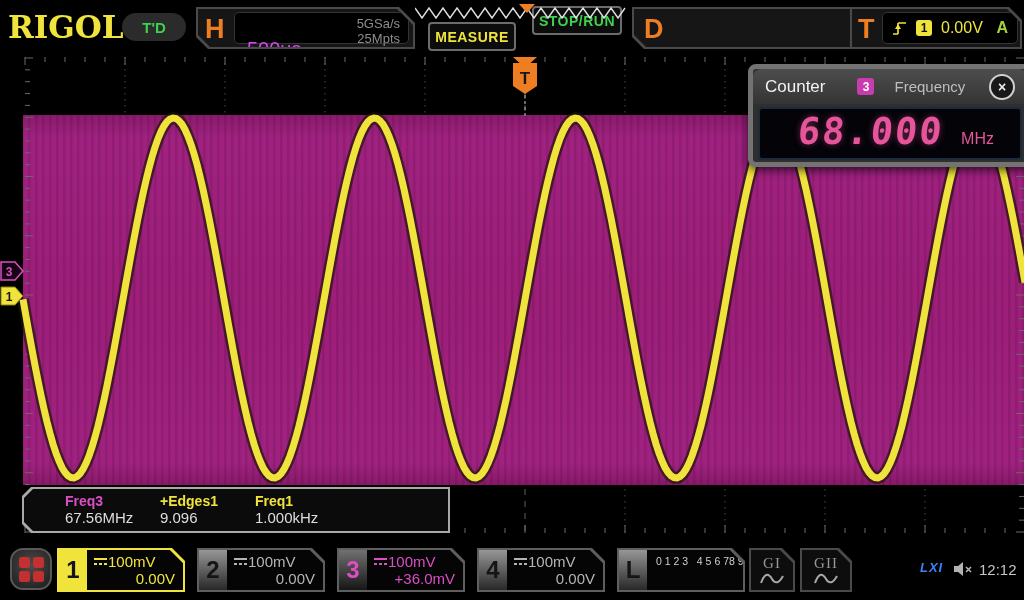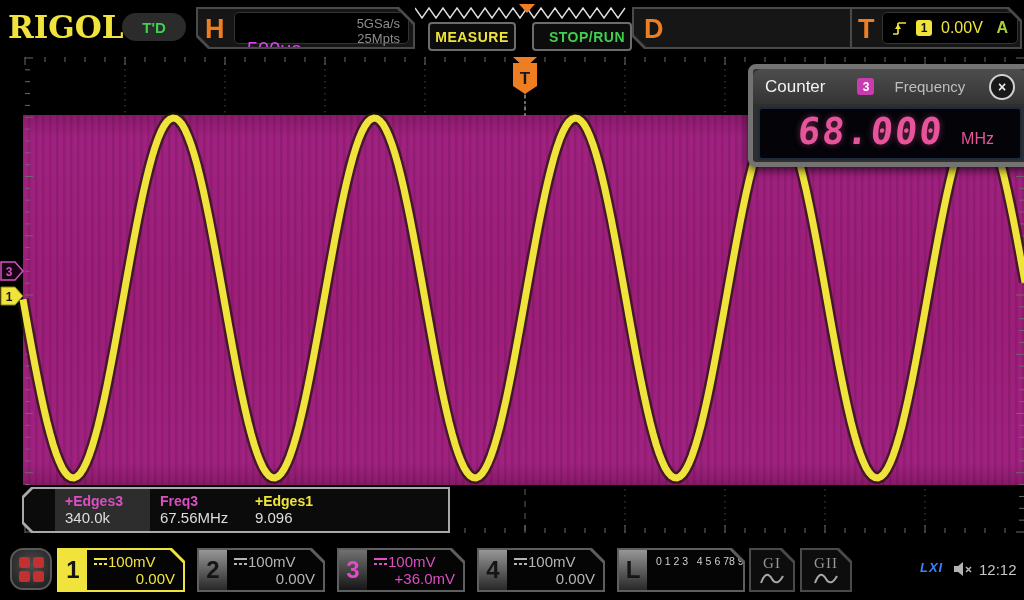--- a/index.html
+++ b/index.html
@@ -27,21 +27,21 @@
   .seclabel{position:absolute;top:5px;font-size:27px;font-weight:bold;color:var(--orange);}
   .blackbox{position:absolute;top:3px;bottom:3px;background:#000;border:1px solid #343434;border-radius:5px;}
   #h-section{left:196px;top:7px;width:219px;height:42px;}
   #h-box{left:36px;right:4px;}
   #h-timebase{position:absolute;left:12px;top:25px;font-size:20px;color:#d946ef;}
   #h-rate{position:absolute;right:8px;top:3px;text-align:right;font-size:13px;line-height:15px;color:#8d8d8d;}
   #zigzag-svg{left:415px;top:3px;width:216px;height:18px;z-index:6;}
   .tbtn{border:2px solid #6c6c6c;border-radius:4px;background:#0c0c0c;display:flex;
         align-items:center;justify-content:center;font-weight:bold;font-size:14px;letter-spacing:.5px;}
   #measure-btn{left:428px;top:22px;width:84px;height:25px;color:var(--yellow);}
-  #stoprun-btn{left:532px;top:22px;width:86px;height:25px;color:var(--green);padding-left:10px;}
+  #stoprun-btn{left:532px;top:6px;width:86px;height:25px;color:var(--green);}
   #d-section{left:632px;top:7px;width:279px;height:42px;}
   #d-box{left:44px;right:4px;}
   #d-value{position:absolute;left:12px;top:7px;font-size:20px;color:#eee;}
   #t-section{left:850px;top:7px;width:172px;height:42px;}
   #t-box{left:30px;right:2px;display:flex;align-items:center;gap:9px;padding:0 9px;}
   #t-badge{width:16px;height:16px;background:var(--yellow);border-radius:3px;color:#111;
            font-size:12px;font-weight:bold;display:flex;align-items:center;justify-content:center;}
   #t-level{color:var(--yellow);font-size:16px;}
   #t-mode{margin-left:auto;color:var(--modegreen);font-size:16px;font-weight:bold;}
 
@@ -413,31 +413,31 @@
       <span id="counter-close">×</span>
     </div>
     <div id="counter-display">
       <span id="counter-value">68.000</span>
       <span id="counter-unit">MHz</span>
     </div>
   </div>
 
   <div id="measure-panel" class="abs">
     <div class="inner">
-      <div class="mcell hl">
-        <span class="mlabel c3">+Edges3</span>
-        <span class="mvalue">340.0k</span>
-      </div>
       <div class="mcell">
         <span class="mlabel c3">Freq3</span>
         <span class="mvalue">67.56MHz</span>
       </div>
       <div class="mcell">
         <span class="mlabel c1">+Edges1</span>
         <span class="mvalue">9.096</span>
+      </div>
+      <div class="mcell">
+        <span class="mlabel c1">Freq1</span>
+        <span class="mvalue">1.000kHz</span>
       </div>
     </div>
   </div>
 
   <div id="bottombar" class="abs">
     <div id="menu-btn" class="abs">
       <div id="menu-grid">
           <span></span>
           <span></span>
           <span></span>

